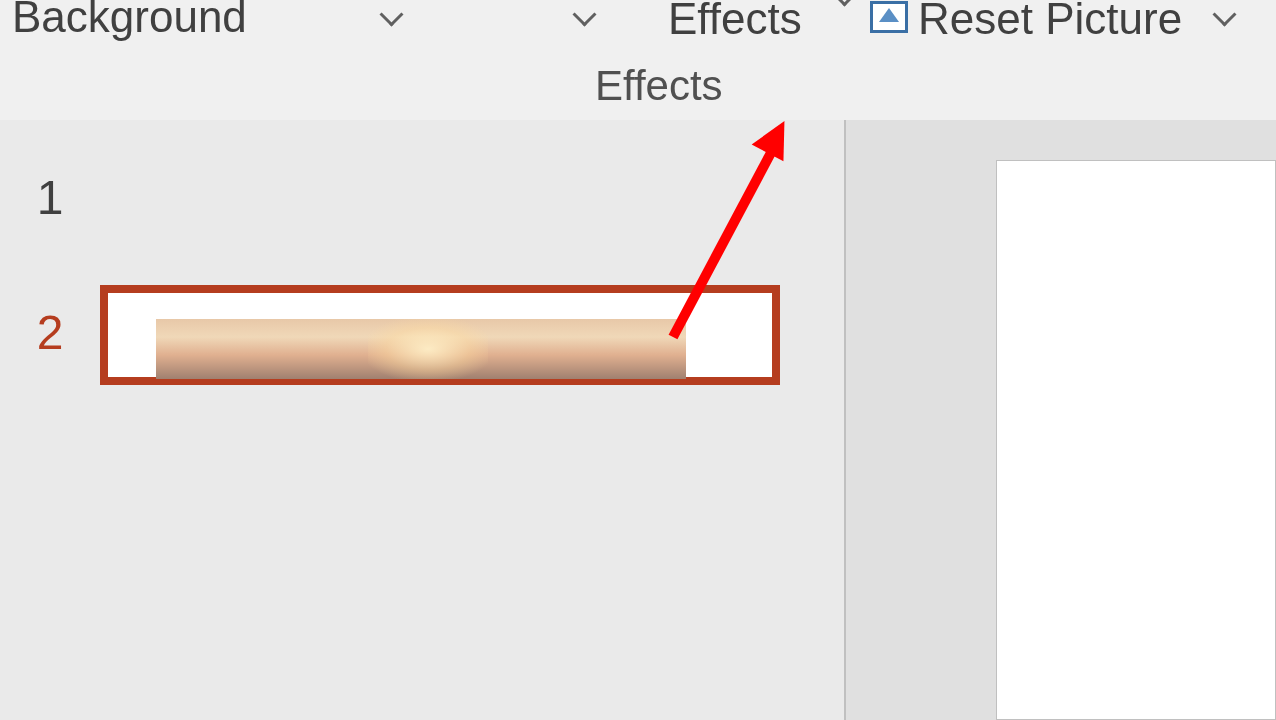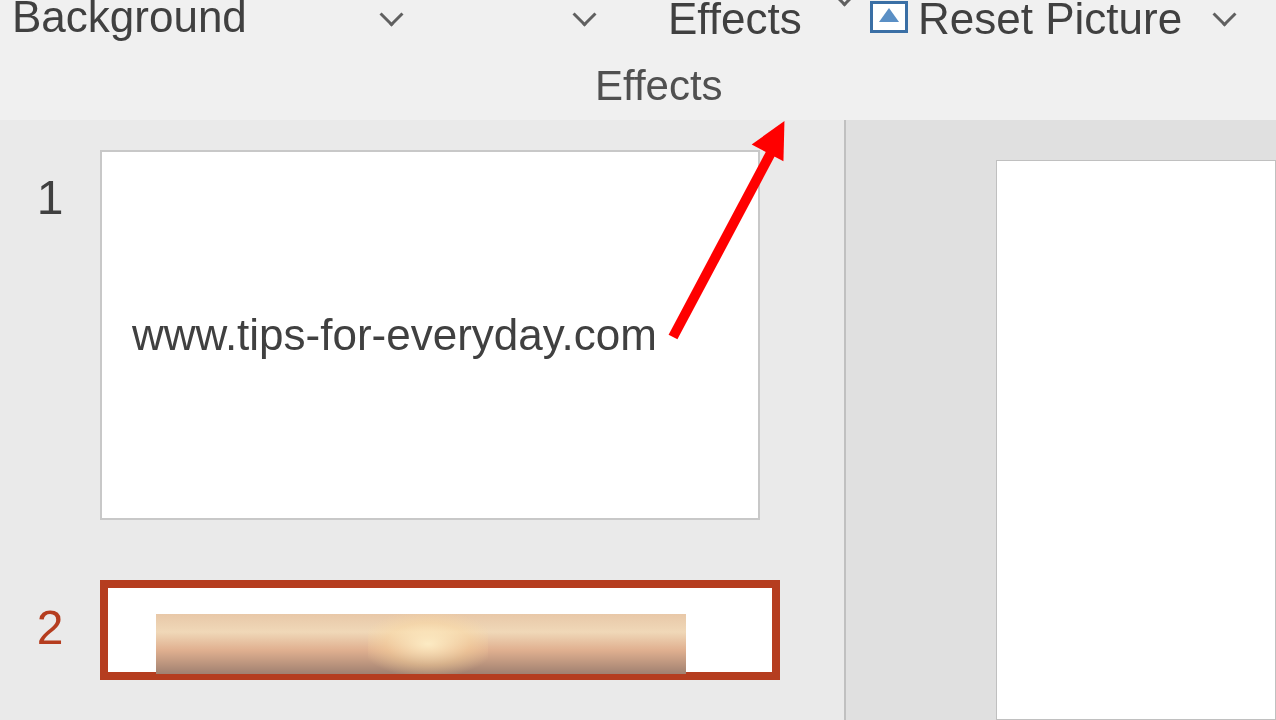--- a/index.html
+++ b/index.html
@@ -241,23 +241,20 @@
   <div class="chevron-solo chev4"></div>
 
   <div class="group-label">Effects</div>
 </div>
 
 <div class="workspace">
   <div class="slide-panel">
 
     <div class="slide-item">
       <div class="slide-number">1</div>
-      <div class="slide-thumb">
-        <div class="slide-text">www.tips-for-everyday.com</div>
-      </div>
     </div>
 
     <div class="slide-item">
       <div class="slide-number selected">2</div>
       <div class="slide-thumb selected">
         <div class="slide-image"></div>
       </div>
     </div>
 
   </div>

